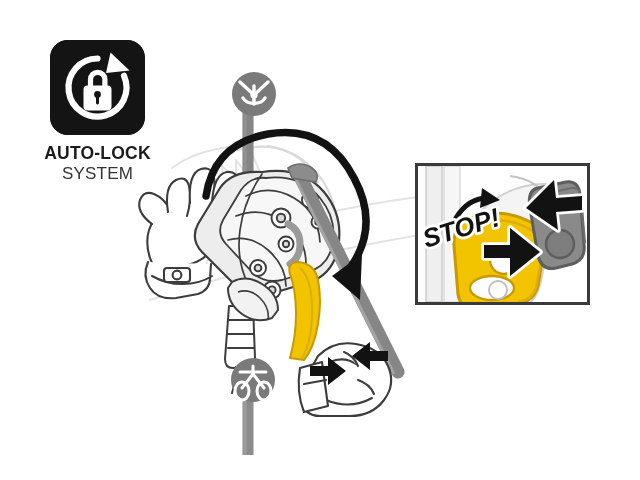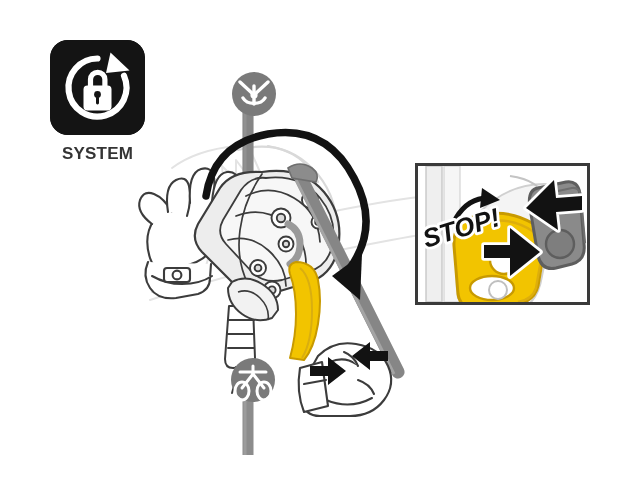--- a/index.html
+++ b/index.html
@@ -42,21 +42,21 @@
   .logo-line1 {
     display: block;
     font-size: 17.5px;
     font-weight: bold;
     letter-spacing: .2px;
     color: #1a1a1a;
   }
   .logo-line2 {
     display: block;
     font-size: 17px;
-    font-weight: bold;
+    font-weight: normal;
     letter-spacing: .2px;
     color: #343434;
   }
 
   
   .art {
     position: absolute;
     left: 0;
     top: 0;
   }
@@ -114,20 +114,21 @@
       <path d="M60.5 12.5 L79.5 30.5 L56.0 33.0 Z" fill="#ffffff"></path>
 
       <path d="M40.5 46.0 v-6.5 a7.2 7.2 0 0 1 14.4 0 v6.5" fill="none" stroke="#ffffff" stroke-width="5.2" stroke-linecap="round"></path>
 
       <rect x="33.5" y="45.5" width="28" height="25" rx="4" ry="4" fill="#ffffff"></rect>
 
       <circle cx="47.5" cy="54.5" r="3.4" fill="#141414"></circle>
       <rect x="46.0" y="56.5" width="3" height="8" rx="1.4" fill="#141414"></rect>
     </svg>
     <div id="logo-caption">
+      <span class="logo-line1">AUTO-LOCK</span>
       <span class="logo-line2">SYSTEM</span>
     </div>
   </div>
 
   <svg class="art" width="640" height="480" viewBox="0 0 640 480">
 
     <g>
       <path d="M248 100 L248 232" stroke="#8C8C8C" stroke-width="11" fill="none"></path>
       <path d="M245 100 L245 232" stroke="#9C9C9C" stroke-width="3" fill="none"></path>
       <path d="M248 300 L248 455" stroke="#8C8C8C" stroke-width="11" fill="none"></path>

